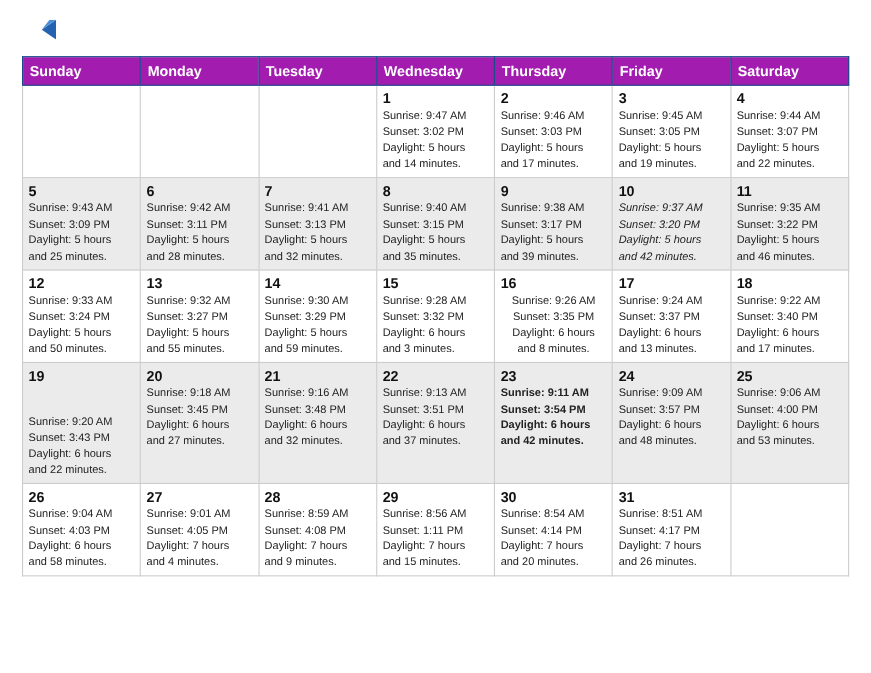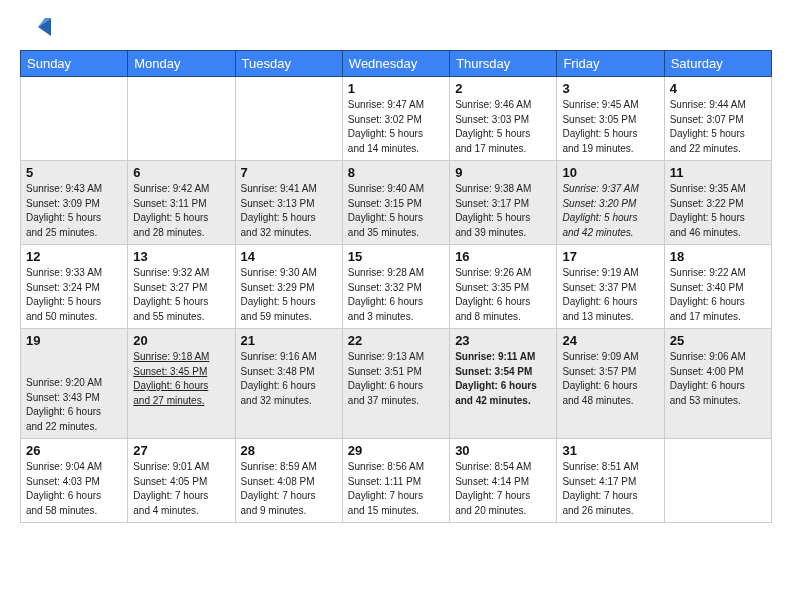--- a/index.html
+++ b/index.html
@@ -45,24 +45,24 @@
       font-size: 15px;
       color: #333;
       margin-top: 2px;
     }
     .calendar {
       width: 100%;
       border-collapse: collapse;
       border: 1px solid #aaa;
     }
     .calendar th {
-      background: #3b82f6;
+      background: #a21caf;
       color: #fff;
       font-size: 13px;
-      font-weight: normal;
+      font-weight: bold;
       padding: 5px 6px;
       text-align: left;
       border: 1px solid #1a4a8a;
     }
     .calendar td {
       vertical-align: top;
       border: 1px solid #ccc;
       padding: 4px 5px;
       font-size: 10.5px;
       color: #222;
@@ -242,28 +242,28 @@
           </td>
           <td>
             <div class="day-number">15</div>
             <div class="day-info" style="white-space: pre-line;">Sunrise: 9:28 AM
 Sunset: 3:32 PM
 Daylight: 6 hours
 and 3 minutes.</div>
           </td>
           <td>
             <div class="day-number">16</div>
-            <div class="day-info" style="white-space: pre-line;">Sunrise: 9:26 AM
+            <div class="day-info" style="white-space: pre-line; text-align: center;">Sunrise: 9:26 AM
 Sunset: 3:35 PM
 Daylight: 6 hours
 and 8 minutes.</div>
           </td>
           <td>
             <div class="day-number">17</div>
-            <div class="day-info" style="white-space: pre-line;">Sunrise: 9:19 AM
+            <div class="day-info" style="white-space: pre-line;">Sunrise: 9:24 AM
 Sunset: 3:37 PM
 Daylight: 6 hours
 and 13 minutes.</div>
           </td>
           <td>
             <div class="day-number">18</div>
             <div class="day-info" style="white-space: pre-line;">Sunrise: 9:22 AM
 Sunset: 3:40 PM
 Daylight: 6 hours
 and 17 minutes.</div>
@@ -272,21 +272,21 @@
         <tr class="row-even">
           <td>
             <div class="day-number">19</div>
             <div class="day-info" style="white-space: pre-line; margin-top: 28px;">Sunrise: 9:20 AM
 Sunset: 3:43 PM
 Daylight: 6 hours
 and 22 minutes.</div>
           </td>
           <td>
             <div class="day-number">20</div>
-            <div class="day-info" style="white-space: pre-line; text-decoration: underline;">Sunrise: 9:18 AM
+            <div class="day-info" style="white-space: pre-line;">Sunrise: 9:18 AM
 Sunset: 3:45 PM
 Daylight: 6 hours
 and 27 minutes.</div>
           </td>
           <td>
             <div class="day-number">21</div>
             <div class="day-info" style="white-space: pre-line;">Sunrise: 9:16 AM
 Sunset: 3:48 PM
 Daylight: 6 hours
 and 32 minutes.</div>

